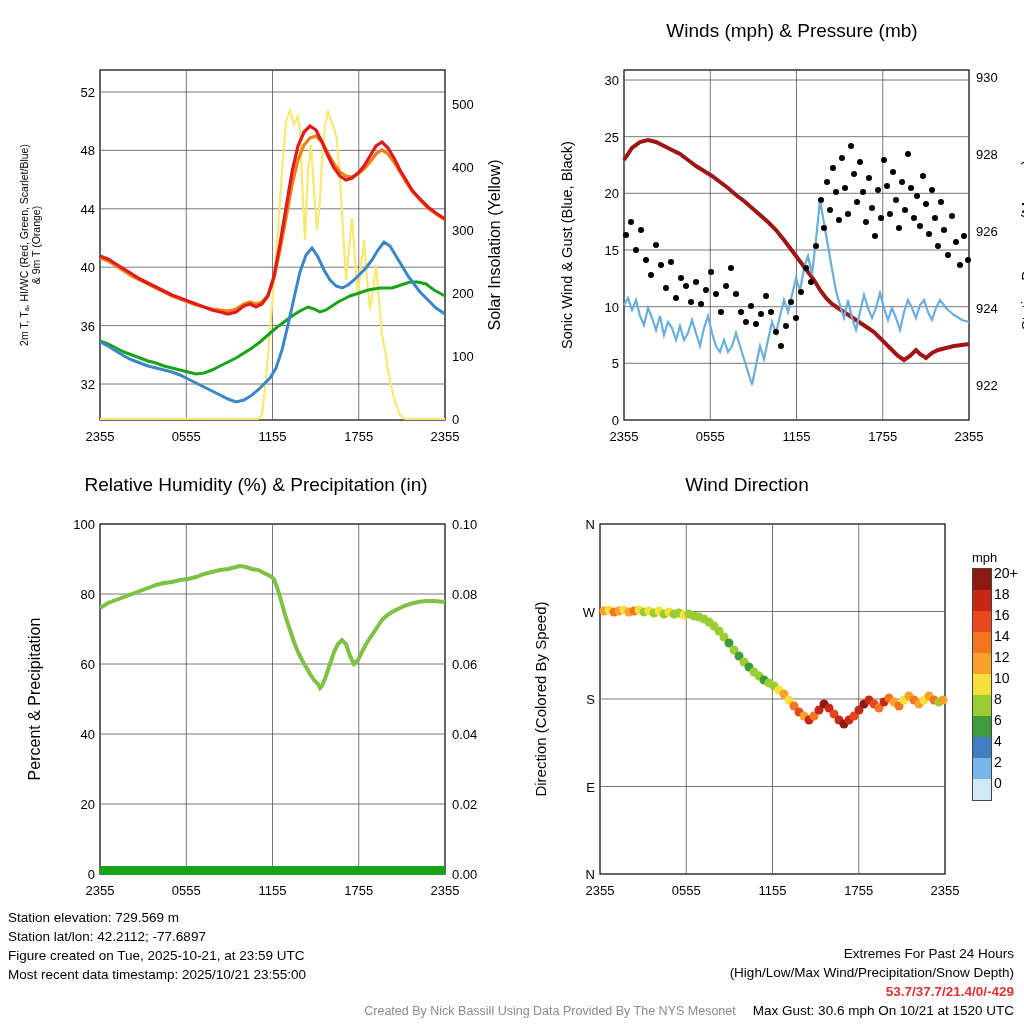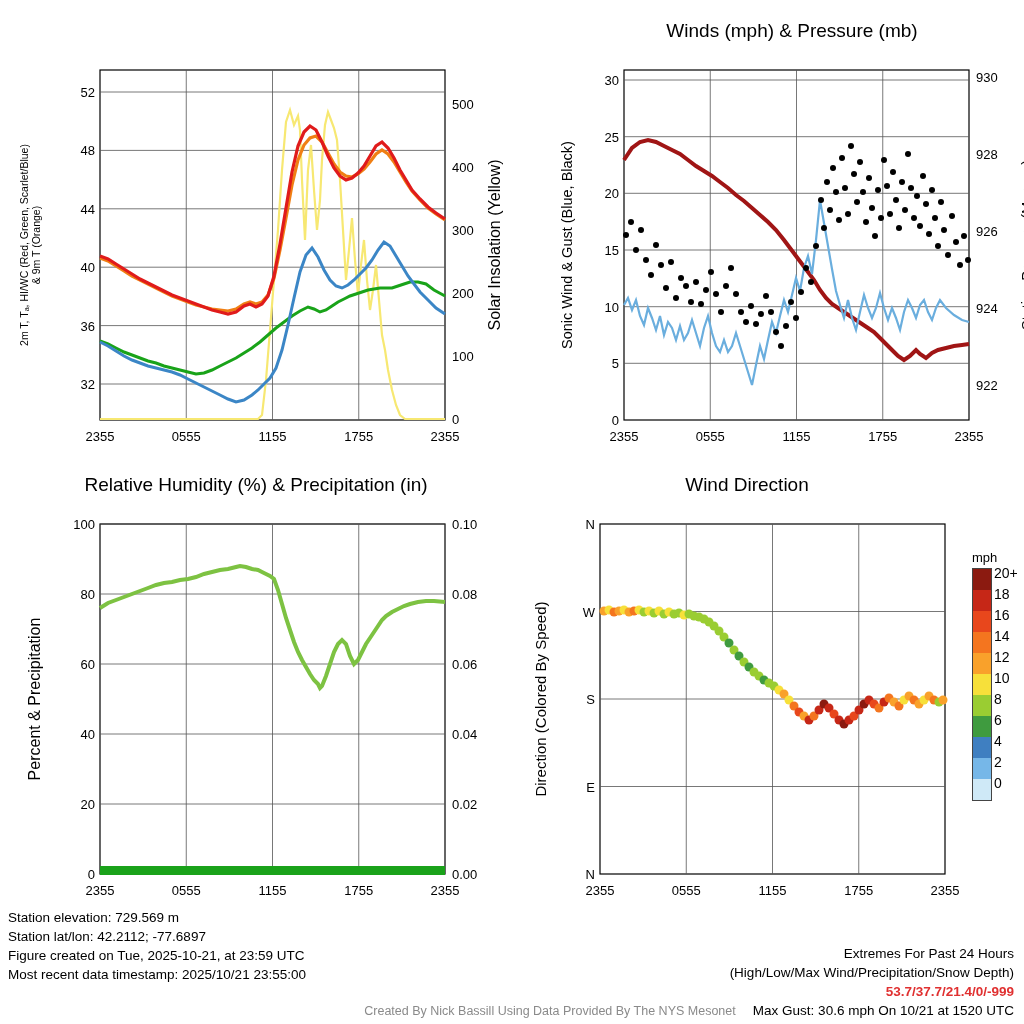--- a/index.html
+++ b/index.html
@@ -394,17 +394,17 @@
 <div class="footer-left">
   <div>Station elevation: 729.569 m</div>
   <div>Station lat/lon: 42.2112; -77.6897</div>
   <div>Figure created on Tue, 2025-10-21, at 23:59 UTC</div>
   <div>Most recent data timestamp: 2025/10/21 23:55:00</div>
 </div>
 
 <div class="footer-right">
   <div>Extremes For Past 24 Hours</div>
   <div>(High/Low/Max Wind/Precipitation/Snow Depth)</div>
-  <div class="extreme">53.7/37.7/21.4/0/-999</div>
+  <div class="extreme">53.7/37.7/21.4/0/-429</div>
   <div>Max Gust: 30.6 mph On 10/21 at 1520 UTC</div>
 </div>
 
 <div class="credit">Created By Nick Bassill Using Data Provided By The NYS Mesonet</div>
 
 </body></html>

